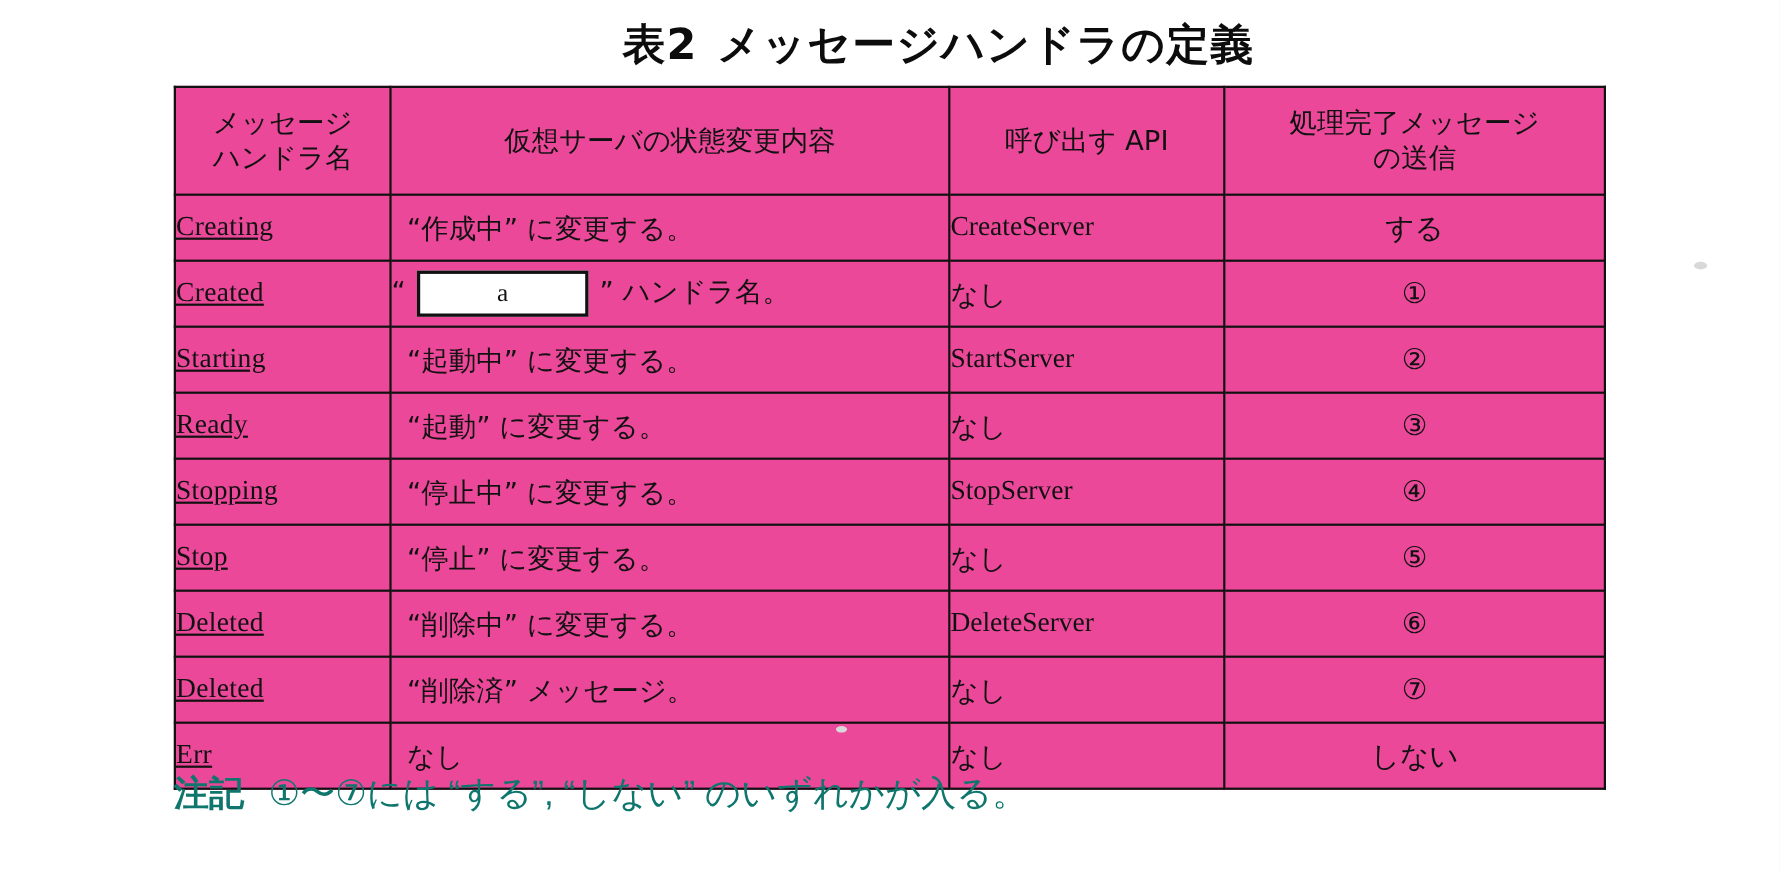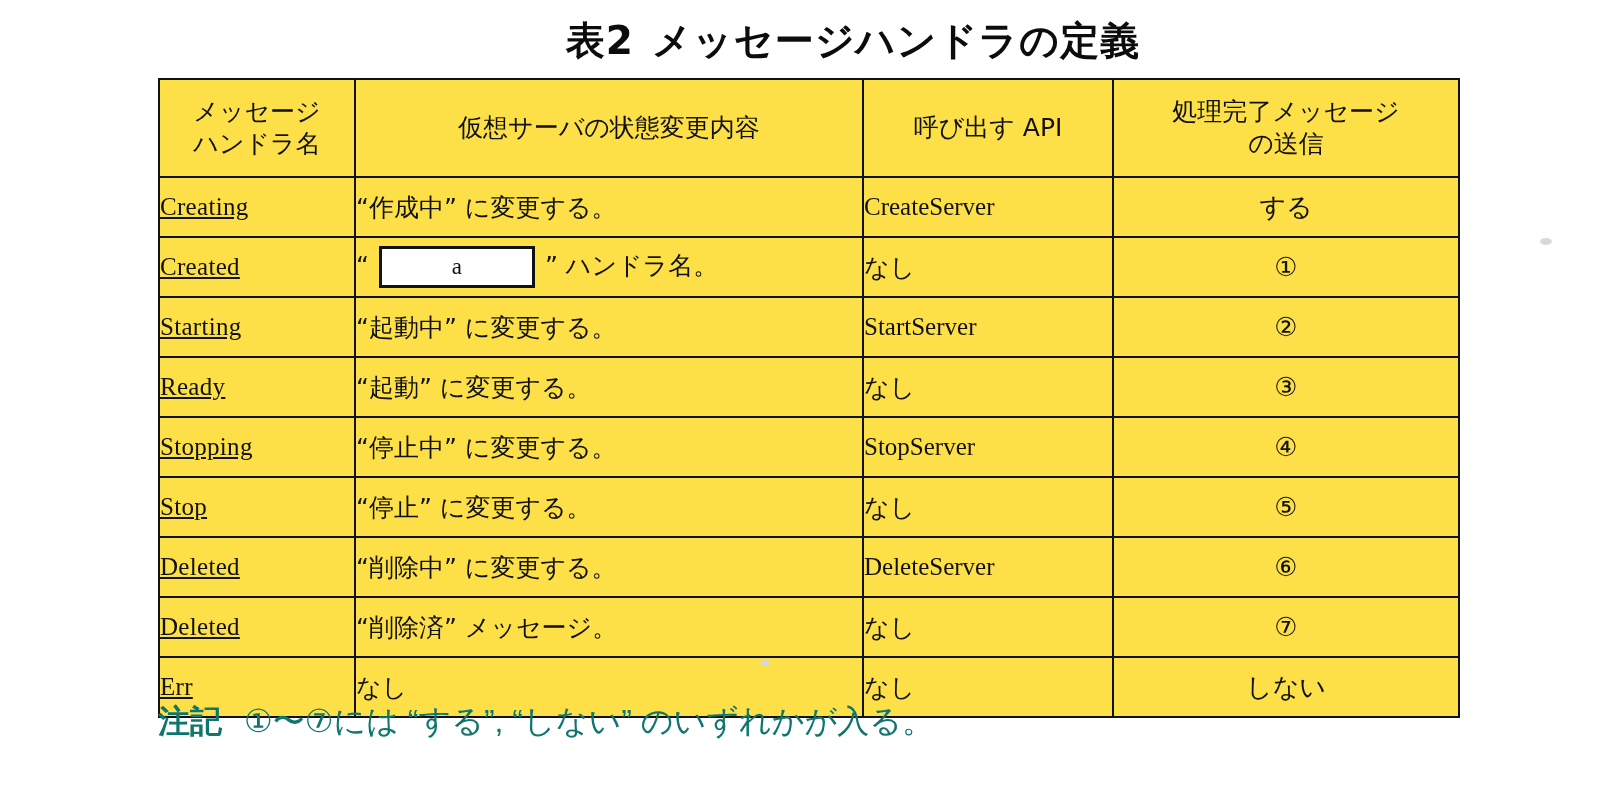--- a/index.html
+++ b/index.html
@@ -38,21 +38,21 @@
   .table-wrap {
     position: absolute;
     left: 158px;
     top: 78px;
     width: 1300px;
   }
   table.def-table {
     border-collapse: collapse;
     width: 1300px;
     table-layout: fixed;
-    background: #fde047;
+    background: #ec4899;
   }
   table.def-table td, table.def-table th {
     border: 2px solid #111;
     padding: 0;
     font-weight: normal;
     vertical-align: middle;
   }
   
   col.c0 { width: 196px; }
   col.c1 { width: 508px; }
@@ -78,20 +78,21 @@
     font-family: "Liberation Serif", serif;
     letter-spacing: 0.3px;
     text-decoration: underline;
   }
   td.change {
     padding-left: 46px;
     text-align: left;
     font-family: "DejaVu Sans", "Liberation Sans", sans-serif;
   }
   td.change.plain {
+    padding-left: 14px;
   }
   td.api {
     padding-left: 14px;
     text-align: left;
     font-family: "Liberation Serif", serif;
   }
   td.api.jp {
     font-family: "DejaVu Sans", "Liberation Sans", sans-serif;
   }
   td.send {

